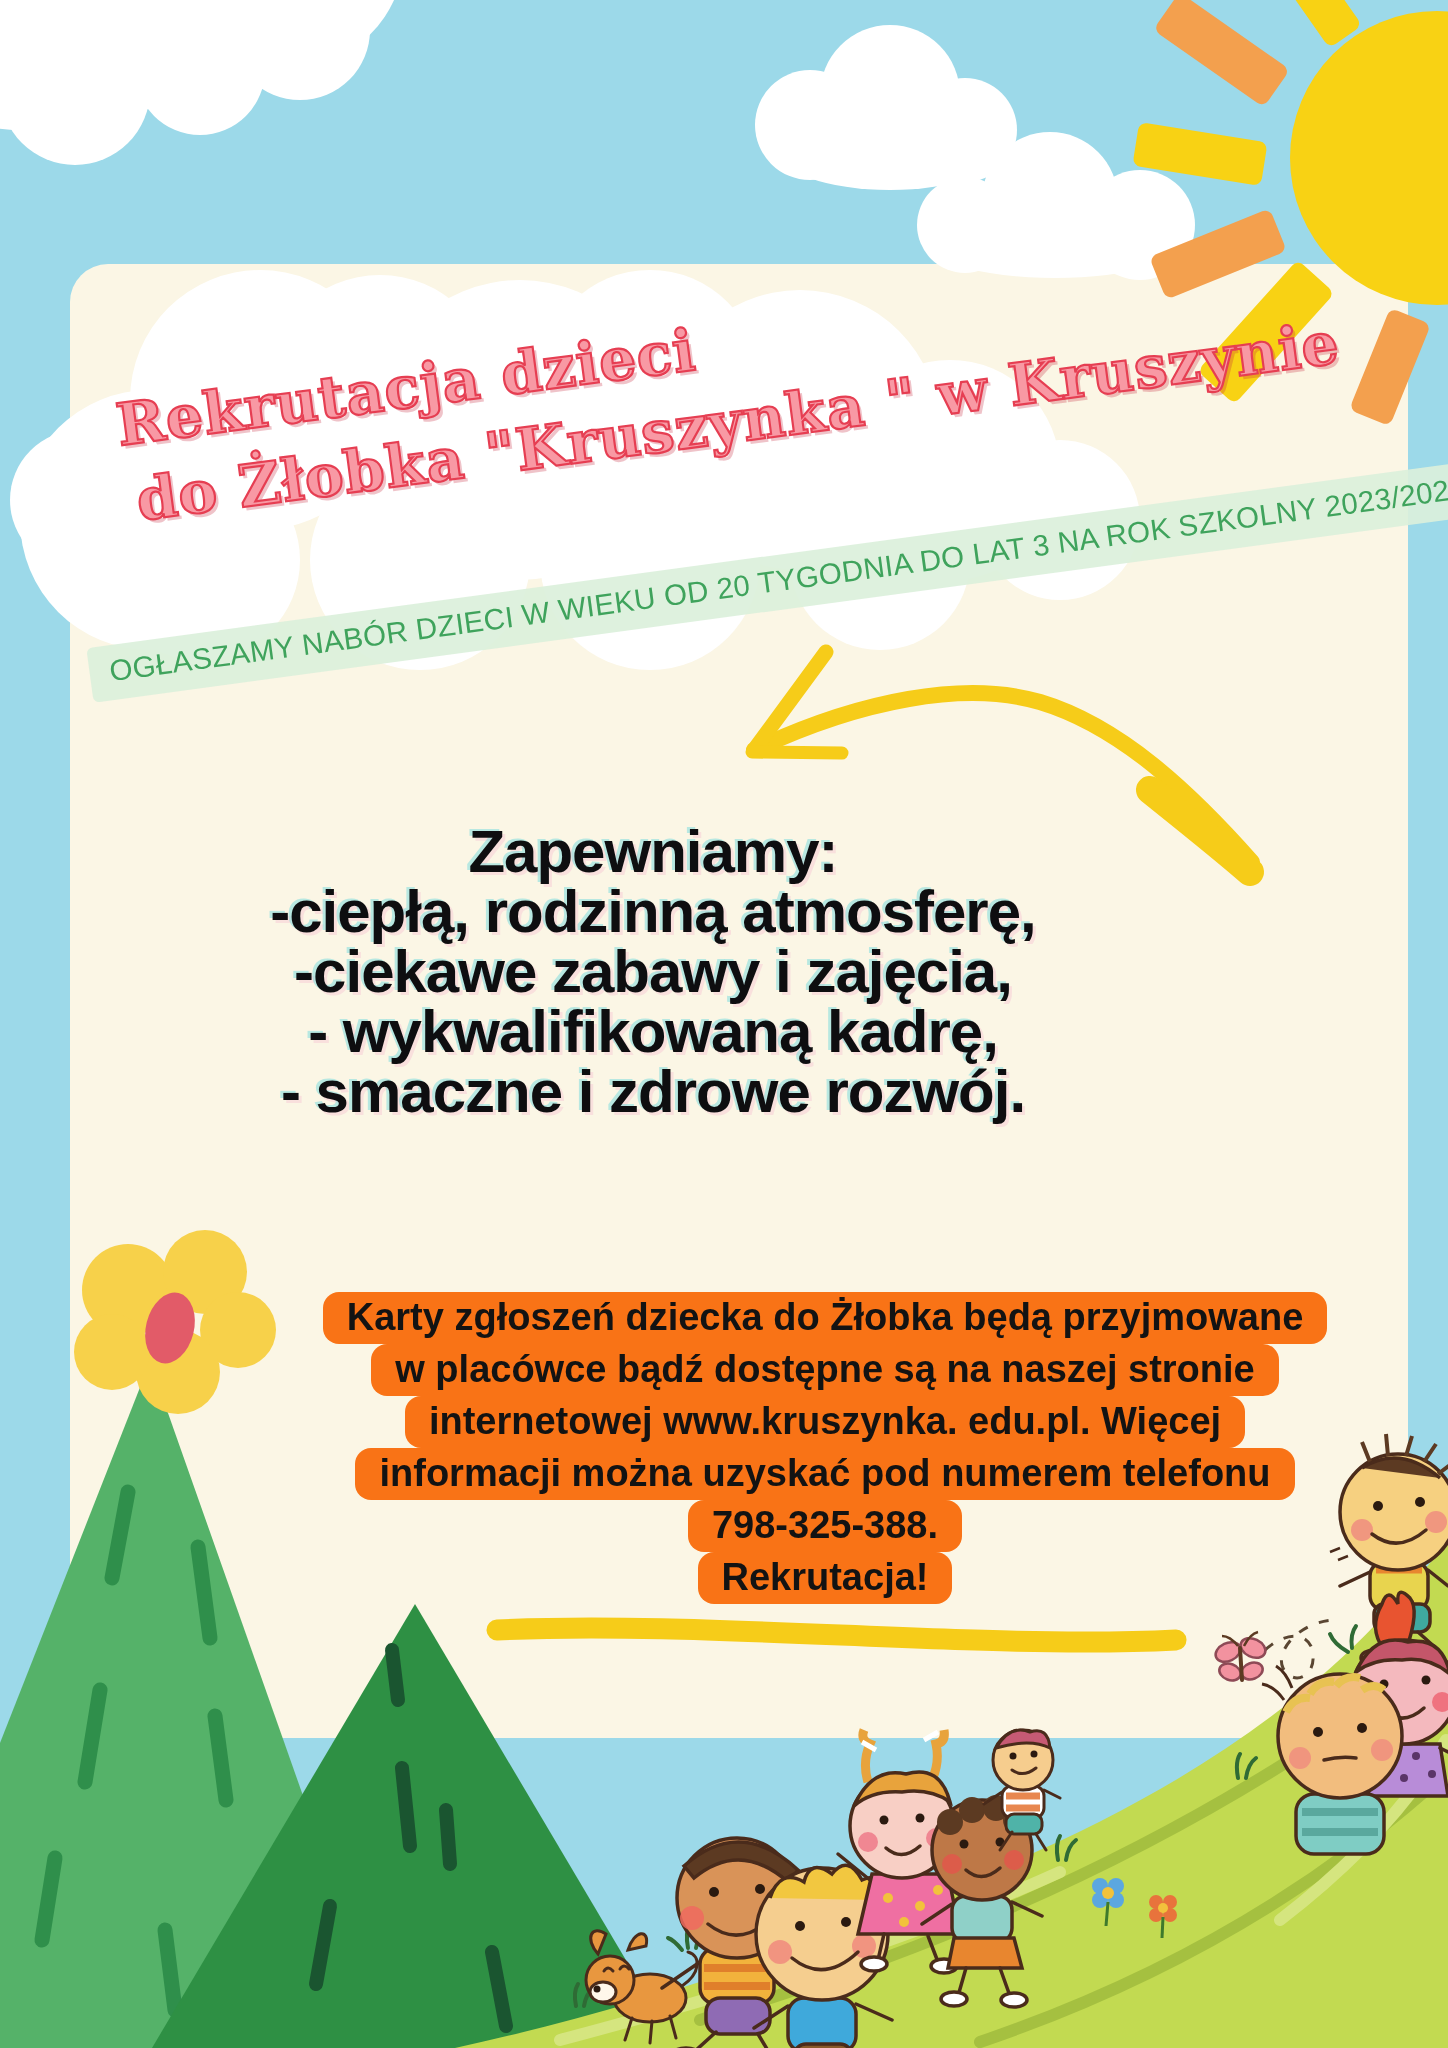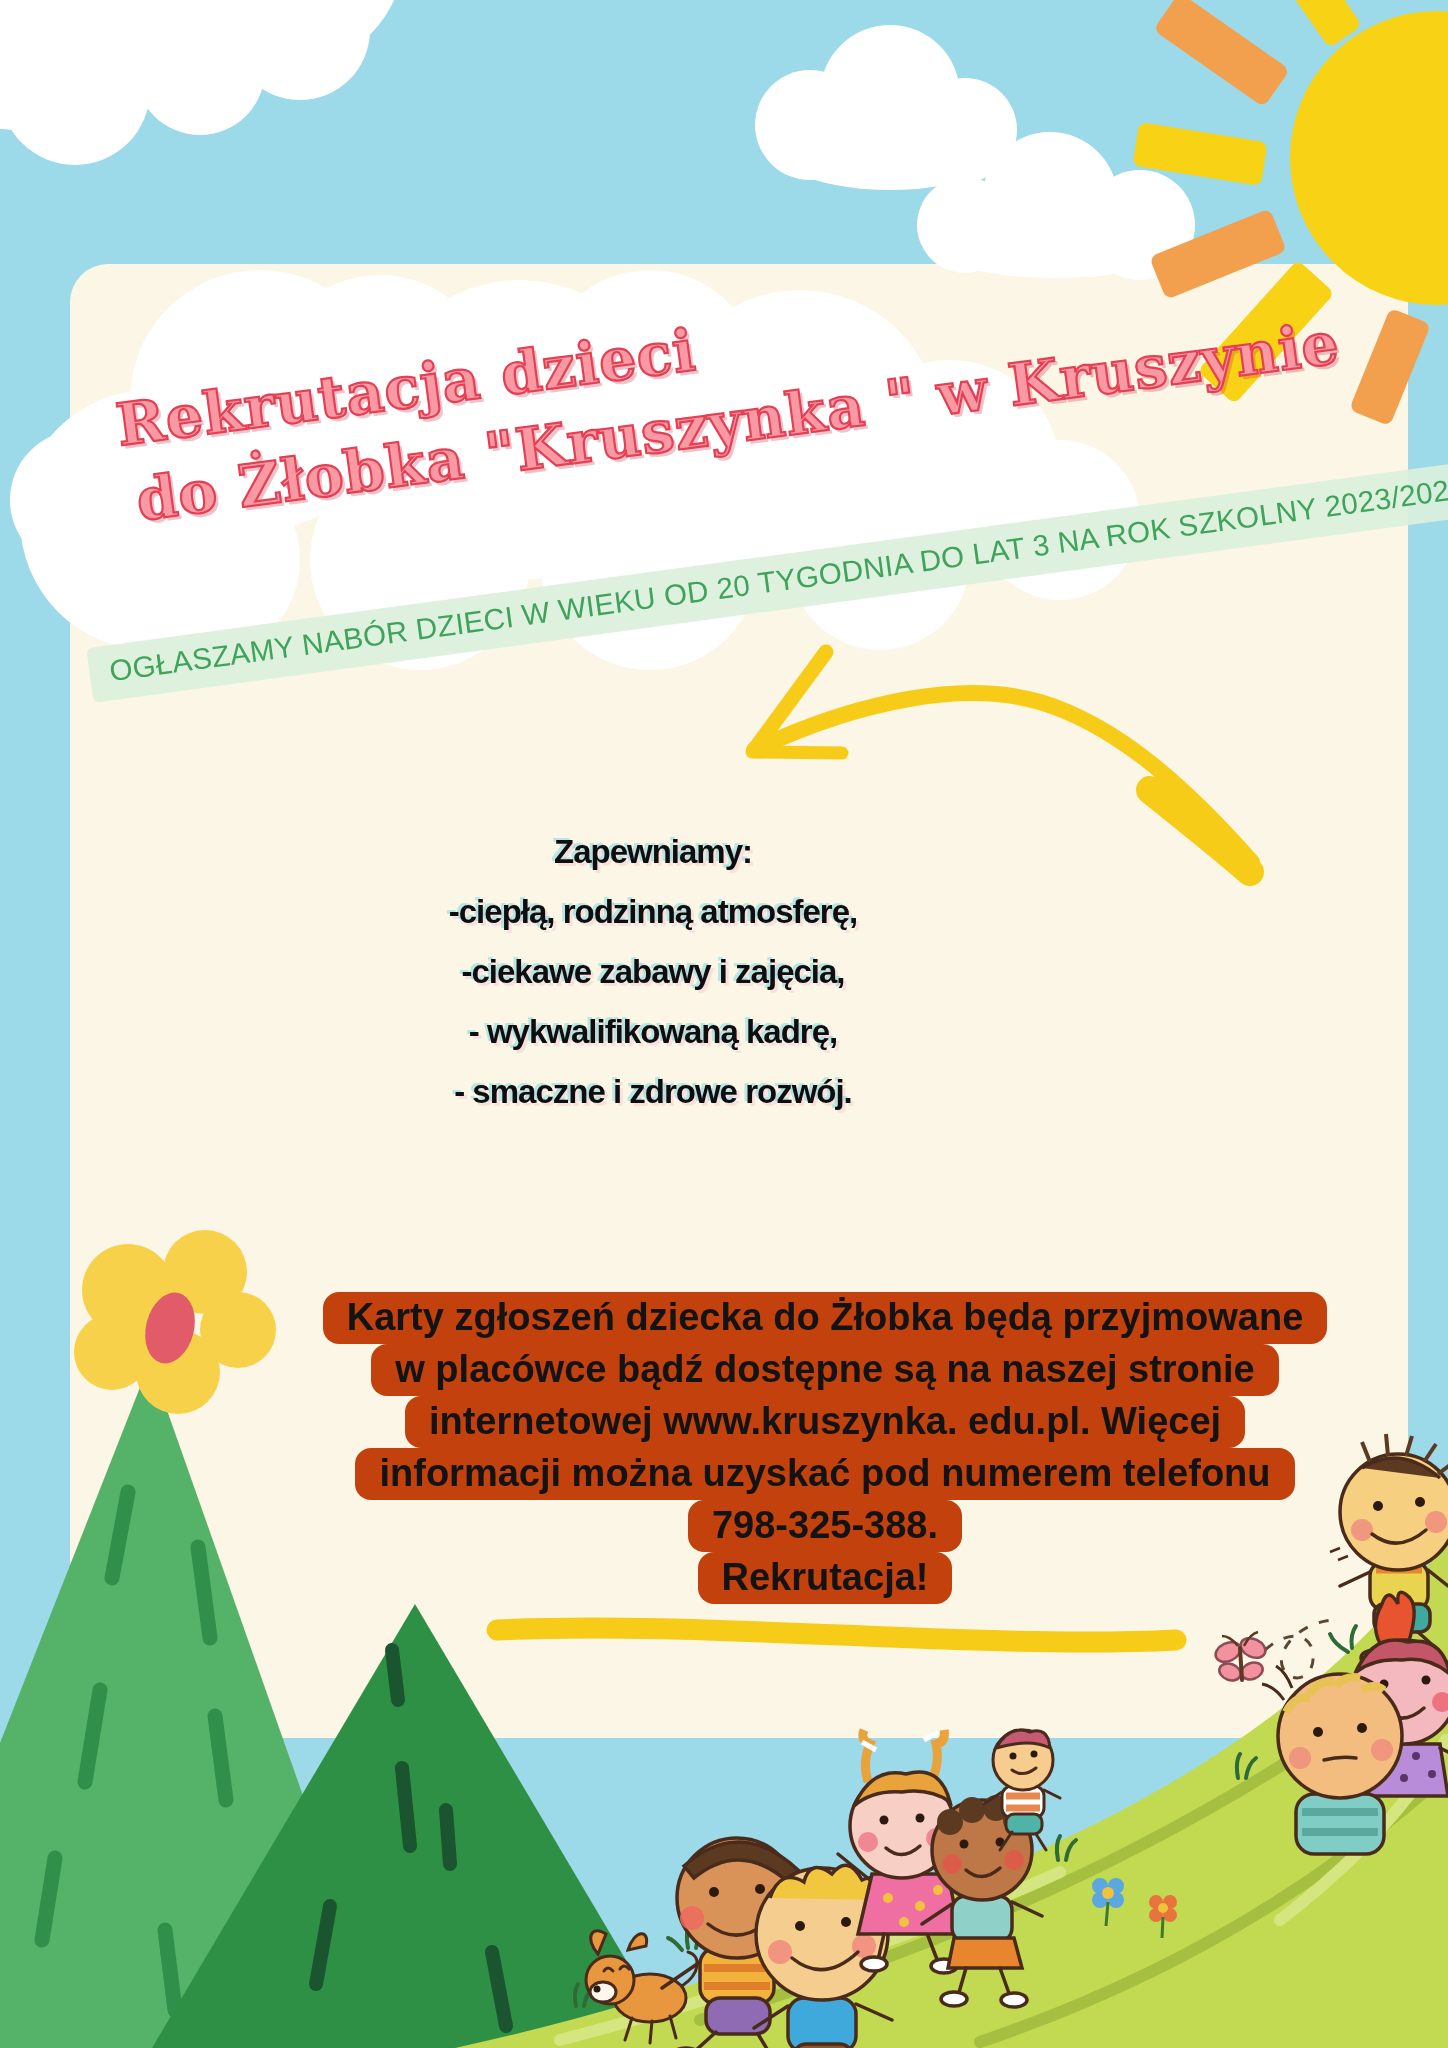--- a/index.html
+++ b/index.html
@@ -15,27 +15,27 @@
          color:#F899A4;-webkit-text-stroke:2.2px #E63E52;
          text-shadow:3px 4px 0 rgba(198,40,62,0.28);}
   .title .l2{margin-left:10px;}
 
   .band{position:absolute;left:90px;top:648px;z-index:3;transform:rotate(-7.7deg);
         transform-origin:0 50%;background:rgba(219,240,219,0.92);color:#3FA35C;
         font-size:29.5px;letter-spacing:.3px;padding:9px 20px 12px;border-radius:6px;
         white-space:nowrap;}
 
   .offer{position:absolute;left:20px;top:822px;width:1266px;z-index:3;text-align:center;
-         font-weight:bold;font-size:33px;line-height:60px;letter-spacing:-1px;color:#0E0E10;
+         font-weight:bold;font-size:60px;line-height:60px;letter-spacing:-1px;color:#0E0E10;
          text-shadow:-3px -2px 0 rgba(102,214,219,0.45),3px 3px 0 rgba(244,160,200,0.25);}
 
   .info{position:absolute;left:271px;top:1292px;width:1100px;z-index:3;text-align:center;
         font-weight:bold;font-size:38px;line-height:38px;color:#131313;}
   .info .line{margin:0;}
-  .info .hl{display:inline-block;background:#c2410c;border-radius:16px;
+  .info .hl{display:inline-block;background:#f97316;border-radius:16px;
             padding:6px 24px 8px;margin-left:8px;}
 </style>
 </head>
 <body>
 
 <div class="page">
   <div class="card"></div>
 
   <svg class="decor" viewBox="0 0 1448 2048">
 

